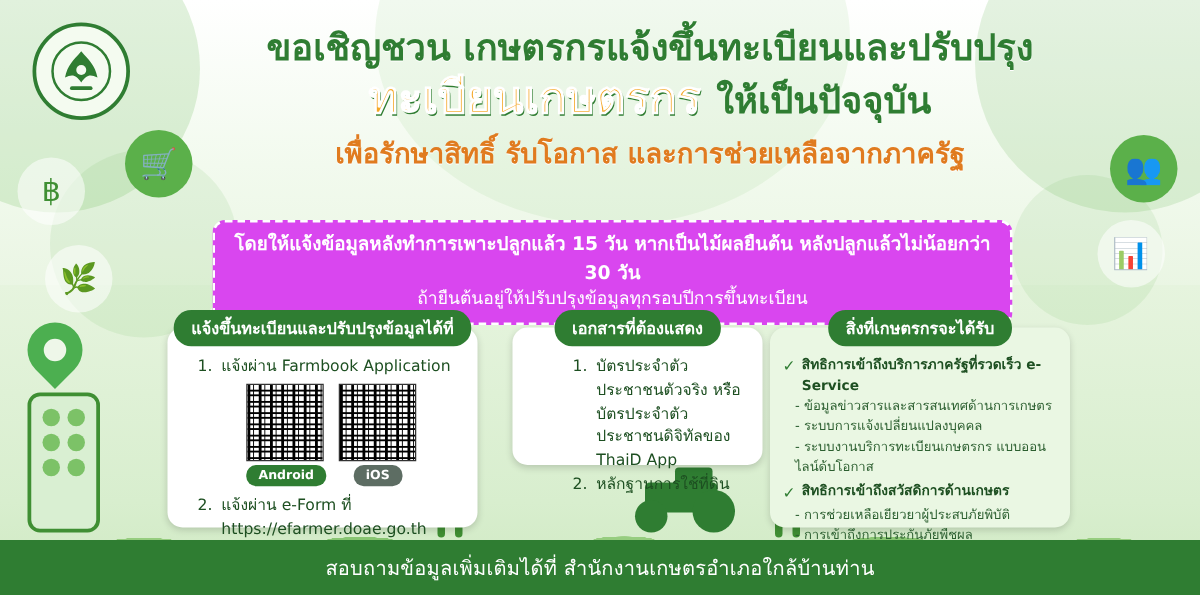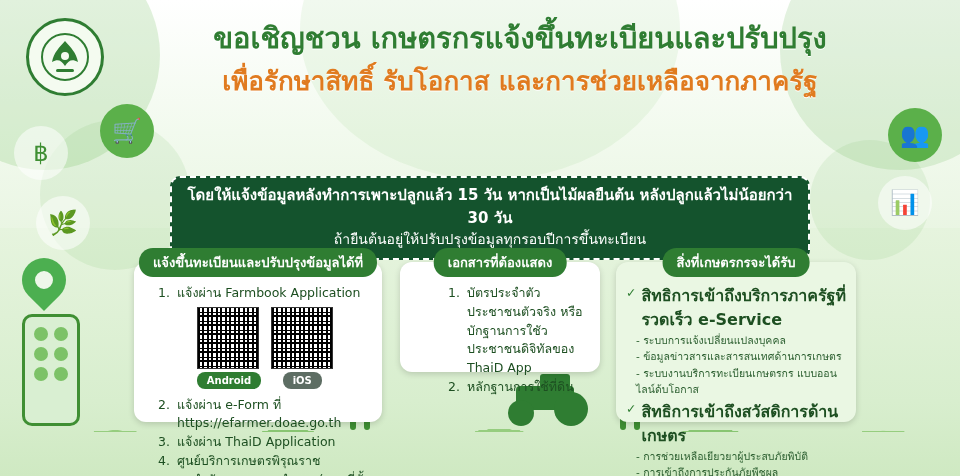--- a/index.html
+++ b/index.html
@@ -69,27 +69,27 @@
     text-shadow: 0 1px 0 #ffffff;
   }
   .hl2 {
     font-size: 36px; font-weight: bold; line-height: 1.25;
     color: #f5a623;
     -webkit-text-stroke: 1px #ffffff;
     text-shadow: 1px 2px 0 #2f7d32;
   }
   .hl2 .green { color: #2f7d32; -webkit-text-stroke: 0; text-shadow: none; font-size: 29px; }
   .hl3 {
-    font-size: 26px; color: #e07b1f; font-weight: bold; margin-top: 4px;
+    font-size: 22px; color: #e07b1f; font-weight: bold; margin-top: 4px;
     text-shadow: 0 1px 0 #ffffff;
   }
 
   .notice {
     position: absolute; left: 170px; top: 176px; width: 640px;
-    background: #14532d;
+    background: #d946ef;
     border: 2px dashed #ffffff;
     border-radius: 10px;
     padding: 6px 12px 8px;
     text-align: center;
     color: #ffffff;
   }
   .notice .l1 { font-size: 15px; font-weight: bold; line-height: 1.5; }
   .notice .l2 { font-size: 14px; line-height: 1.5; }
 
   
@@ -104,21 +104,21 @@
     position: absolute;
     top: -14px; left: 50%; transform: translateX(-50%);
     background: #2f7d32; color: #fff;
     font-size: 13px; font-weight: bold;
     padding: 4px 14px; border-radius: 14px;
     white-space: nowrap;
   }
   .card-body { margin-top: 14px; font-size: 12.5px; color: #1d4f21; line-height: 1.5; }
 
   #card-register { left: 134px; top: 262px; width: 248px; height: 160px; padding-left: 24px; }
-  #card-docs     { left: 400px; top: 262px; width: 200px; height: 110px; padding-left: 48px; }
+  #card-docs     { left: 410px; top: 262px; width: 200px; height: 110px; padding-left: 48px; }
   #card-benefits { left: 616px; top: 262px; width: 240px; height: 160px;
                    background: #eaf7e3; }
 
   .qr-row { display: flex; gap: 10px; justify-content: center; margin: 4px 0 6px; }
   .qr-item { text-align: center; }
   .qr {
     width: 62px; height: 62px; background: #ffffff;
     border: 1px solid #333;
     background-image:
       linear-gradient(90deg, #000 25%, transparent 25%, transparent 50%, #000 50%, #000 62%, transparent 62%),
@@ -129,21 +129,21 @@
     display: inline-block; margin-top: 3px;
     font-size: 10px; font-weight: bold; color: #fff;
     background: #2f7d32; border-radius: 8px; padding: 1px 10px;
   }
   .qr-label.ios { background: #5d6d63; }
 
   .bullet-line { display: flex; gap: 5px; }
   .bullet-line .idx { min-width: 14px; }
 
   .chk { color: #2f7d32; font-weight: bold; }
-  .benefit-head { font-weight: bold; color: #1d4f21; font-size: 16px; }
+  .benefit-head { font-weight: bold; color: #1d4f21; font-size: 11px; }
   .benefit-sub { font-size: 10.5px; color: #2c5f30; line-height: 1.55; padding-left: 10px; }
 
   
   .pin {
     position: absolute; left: 22px; top: 258px;
     width: 44px; height: 44px; background: #4caf50; border-radius: 50% 50% 50% 0;
     transform: rotate(-45deg);
   }
   .pin::after {
     content: ""; position: absolute; left: 13px; top: 13px;
@@ -218,20 +218,24 @@
     <svg width="50" height="50" viewBox="0 0 50 50" aria-hidden="true">
       <circle cx="25" cy="25" r="23" fill="none" stroke="#2f7d32" stroke-width="2"></circle>
       <path d="M25 9 C19 16, 14 20, 12 30 C18 27, 21 28, 25 34 C29 28, 32 27, 38 30 C36 20, 31 16, 25 9 Z" fill="#2f7d32"></path>
       <circle cx="25" cy="24" r="4" fill="#f4fbf0"></circle>
       <rect x="16" y="37" width="18" height="3" rx="1.5" fill="#2f7d32"></rect>
     </svg>
   </div>
 
   <div class="headline">
     <div class="hl1">ขอเชิญชวน เกษตรกรแจ้งขึ้นทะเบียนและปรับปรุง</div>
+    <div class="hl2">
+      <span>ทะเบียนเกษตรกร</span>
+      <span class="green">ให้เป็นปัจจุบัน</span>
+    </div>
     <div class="hl3">เพื่อรักษาสิทธิ์ รับโอกาส และการช่วยเหลือจากภาครัฐ</div>
   </div>
 
   <div class="notice">
     <div class="l1">โดยให้แจ้งข้อมูลหลังทำการเพาะปลูกแล้ว 15 วัน หากเป็นไม้ผลยืนต้น หลังปลูกแล้วไม่น้อยกว่า 30 วัน</div>
     <div class="l2">ถ้ายืนต้นอยู่ให้ปรับปรุงข้อมูลทุกรอบปีการขึ้นทะเบียน</div>
   </div>
 
   <div class="pin"></div>
   <div class="phone">
@@ -290,46 +294,49 @@
       </div>
       <div style="padding-left:19px;">ณ สำนักงานเกษตรอำเภอ (ตามที่ตั้งแปลง)</div>
     </div>
   </div>
 
   <div class="card" id="card-docs">
     <div class="card-title">เอกสารที่ต้องแสดง</div>
     <div class="card-body">
       <div class="bullet-line">
         <span class="idx">1.</span>
-        <span>บัตรประจำตัวประชาชนตัวจริง หรือบักฐานการใชัวประชาชนดิจิทัลของ ThaiD App</span>
+        <span>บัตรประจำตัวประชาชนตัวจริง หรือบัตรประจำตัวประชาชนดิจิทัลของ ThaiD App</span>
       </div>
       <div class="bullet-line">
         <span class="idx">2.</span>
         <span>หลักฐานการใช้ที่ดิน</span>
       </div>
     </div>
   </div>
 
   <div class="card" id="card-benefits">
     <div class="card-title">สิ่งที่เกษตรกรจะได้รับ</div>
     <div class="card-body">
 
       <div class="bullet-line">
         <span class="chk">✓</span>
         <span class="benefit-head">สิทธิการเข้าถึงบริการภาครัฐที่รวดเร็ว e-Service</span>
       </div>
+      <div class="benefit-sub">- <span>ข้อมูลข่าวสารและสารสนเทศด้านการเกษตร</span></div>
       <div class="benefit-sub">- <span>ระบบการแจ้งเปลี่ยนแปลงบุคคล</span></div>
-      <div class="benefit-sub">- <span>ข้อมูลข่าวสารและสารสนเทศด้านการเกษตร</span></div>
       <div class="benefit-sub">- <span>ระบบงานบริการทะเบียนเกษตรกร แบบออนไลน์ด้บโอกาส</span></div>
 
       <div class="bullet-line" style="margin-top:3px;">
         <span class="chk">✓</span>
         <span class="benefit-head">สิทธิการเข้าถึงสวัสดิการด้านเกษตร</span>
       </div>
       <div class="benefit-sub">- <span>การช่วยเหลือเยียวยาผู้ประสบภัยพิบัติ</span></div>
       <div class="benefit-sub">- <span>การเข้าถึงการประกันภัยพืชผล</span></div>
       <div class="benefit-sub">- <span>การเข้าร่วมโครงการตามมาตรการภาครัฐ</span></div>
 
     </div>
   </div>
 
+  <div class="footer-band">
+    <span class="txt">สอบถามข้อมูลเพิ่มเติมได้ที่ สำนักงานเกษตรอำเภอใกล้บ้านท่าน</span>
+  </div>
 
 </div>
 
 </body></html>

